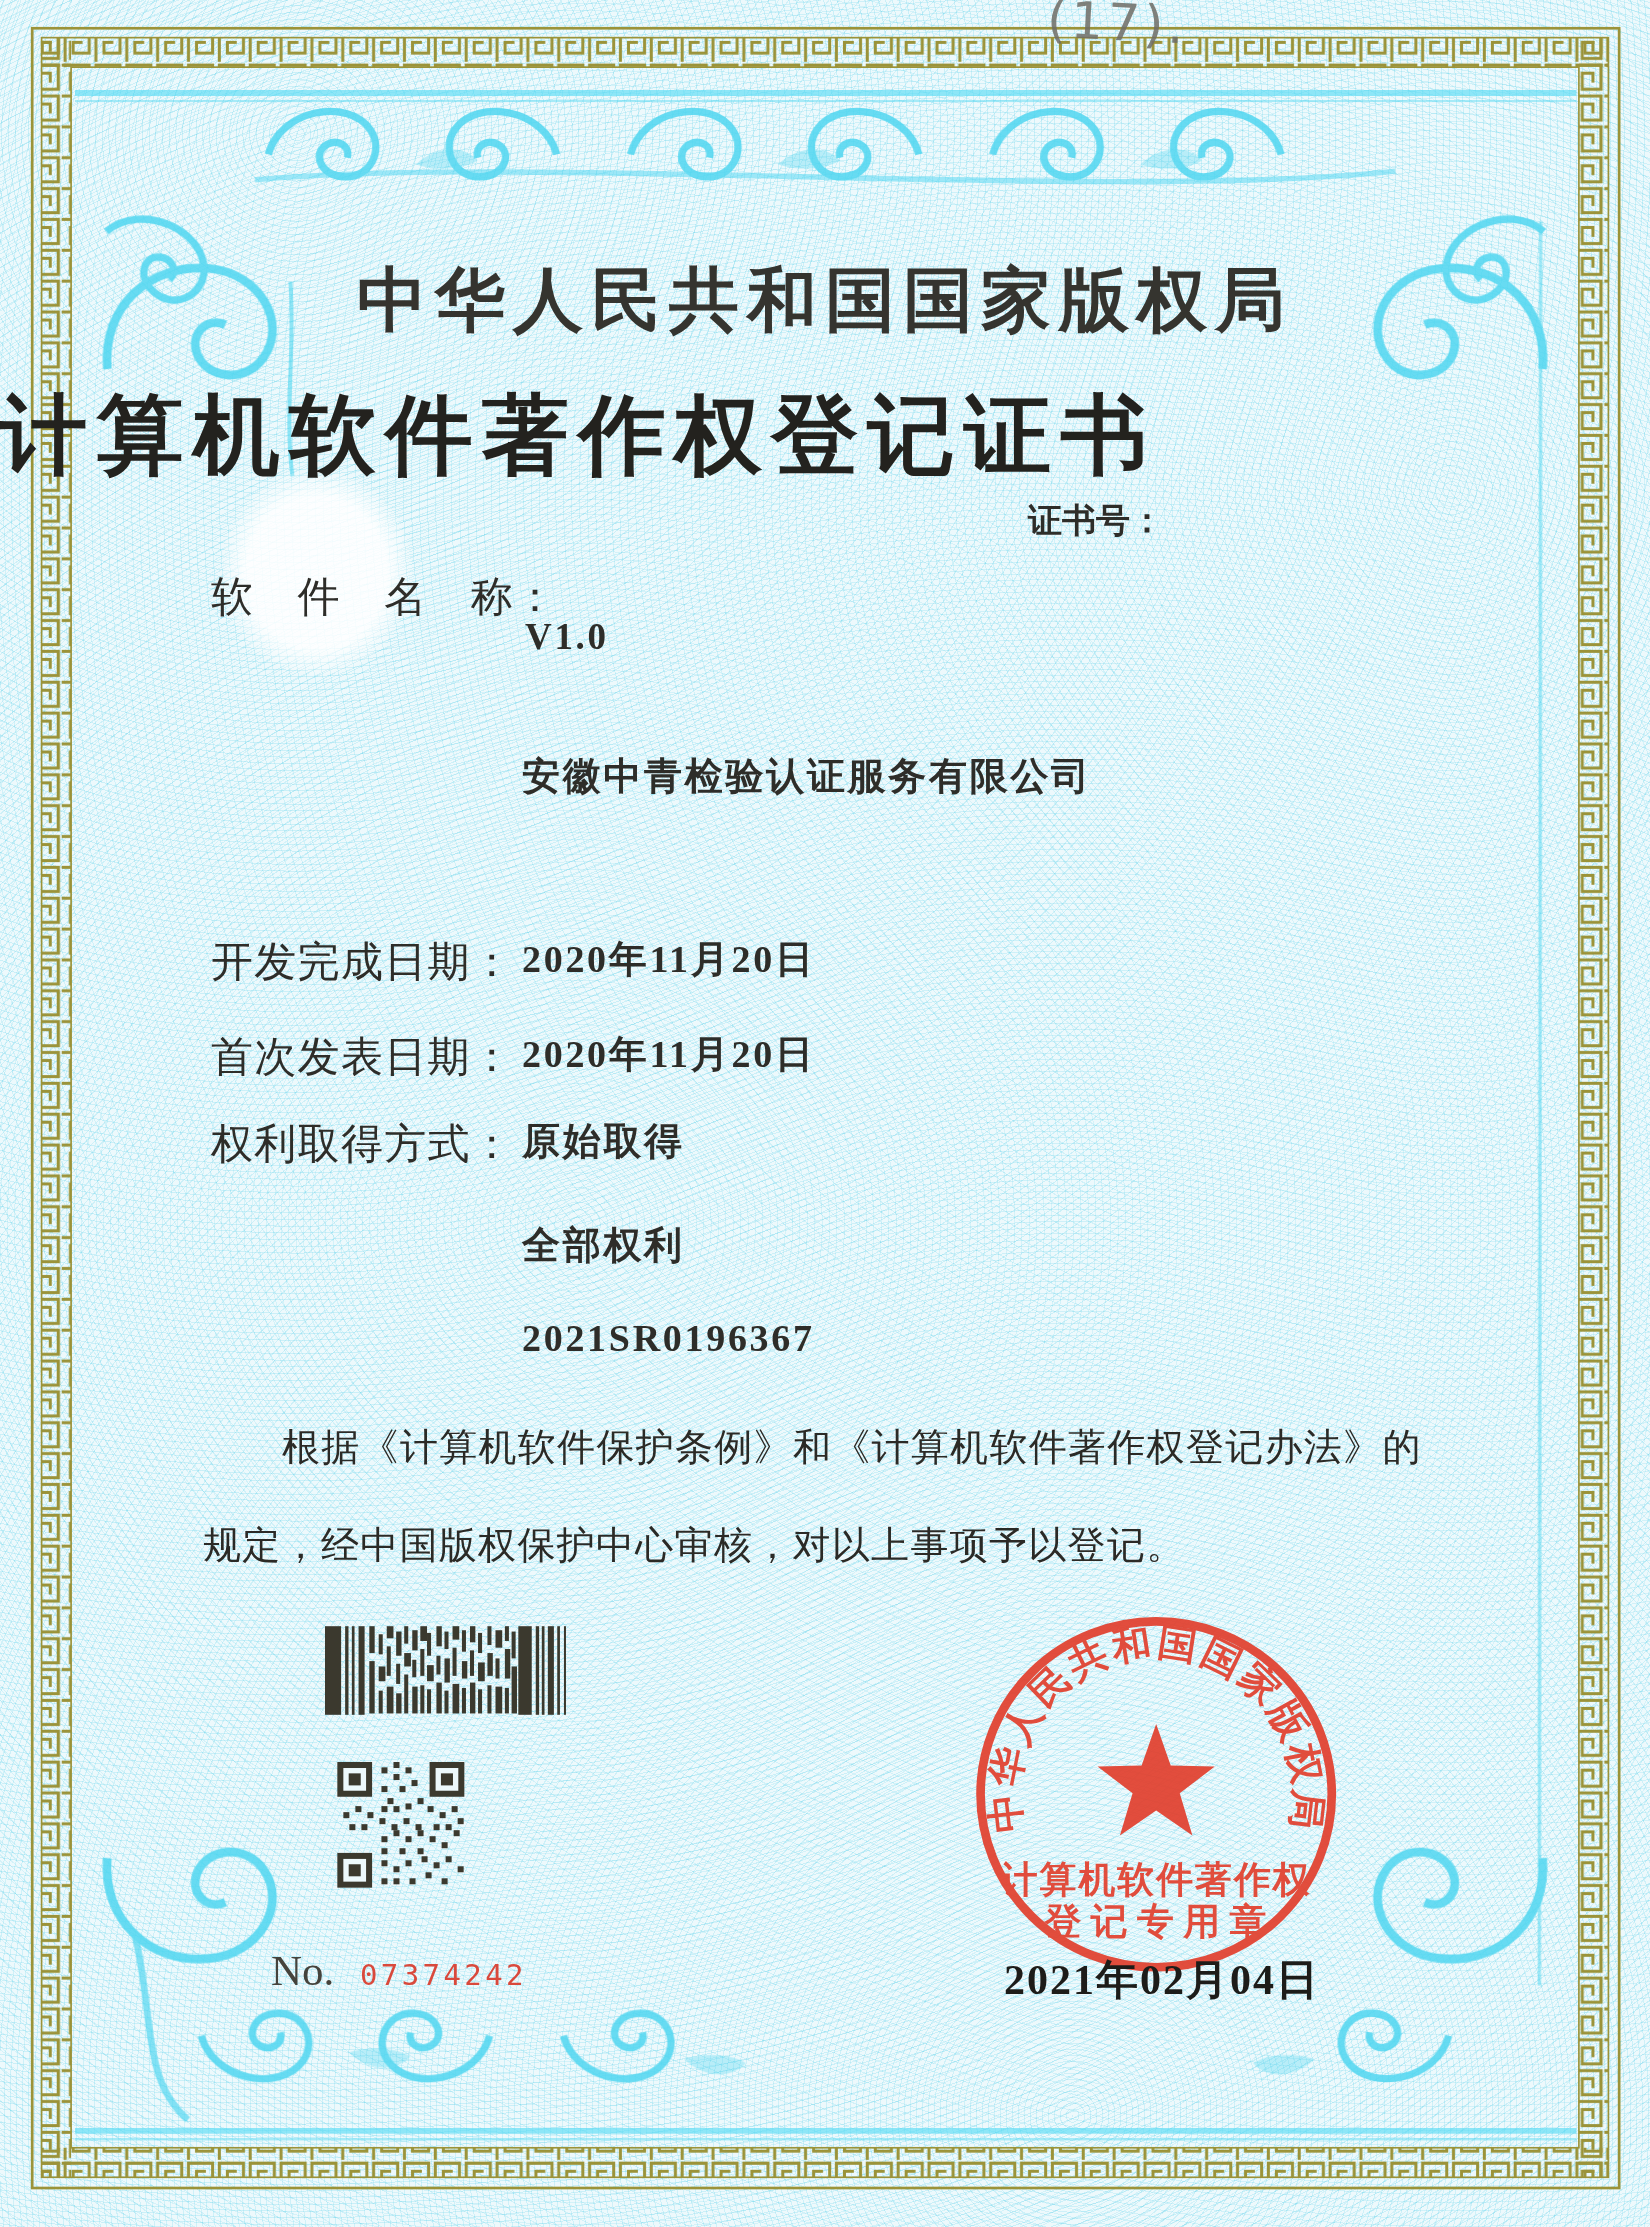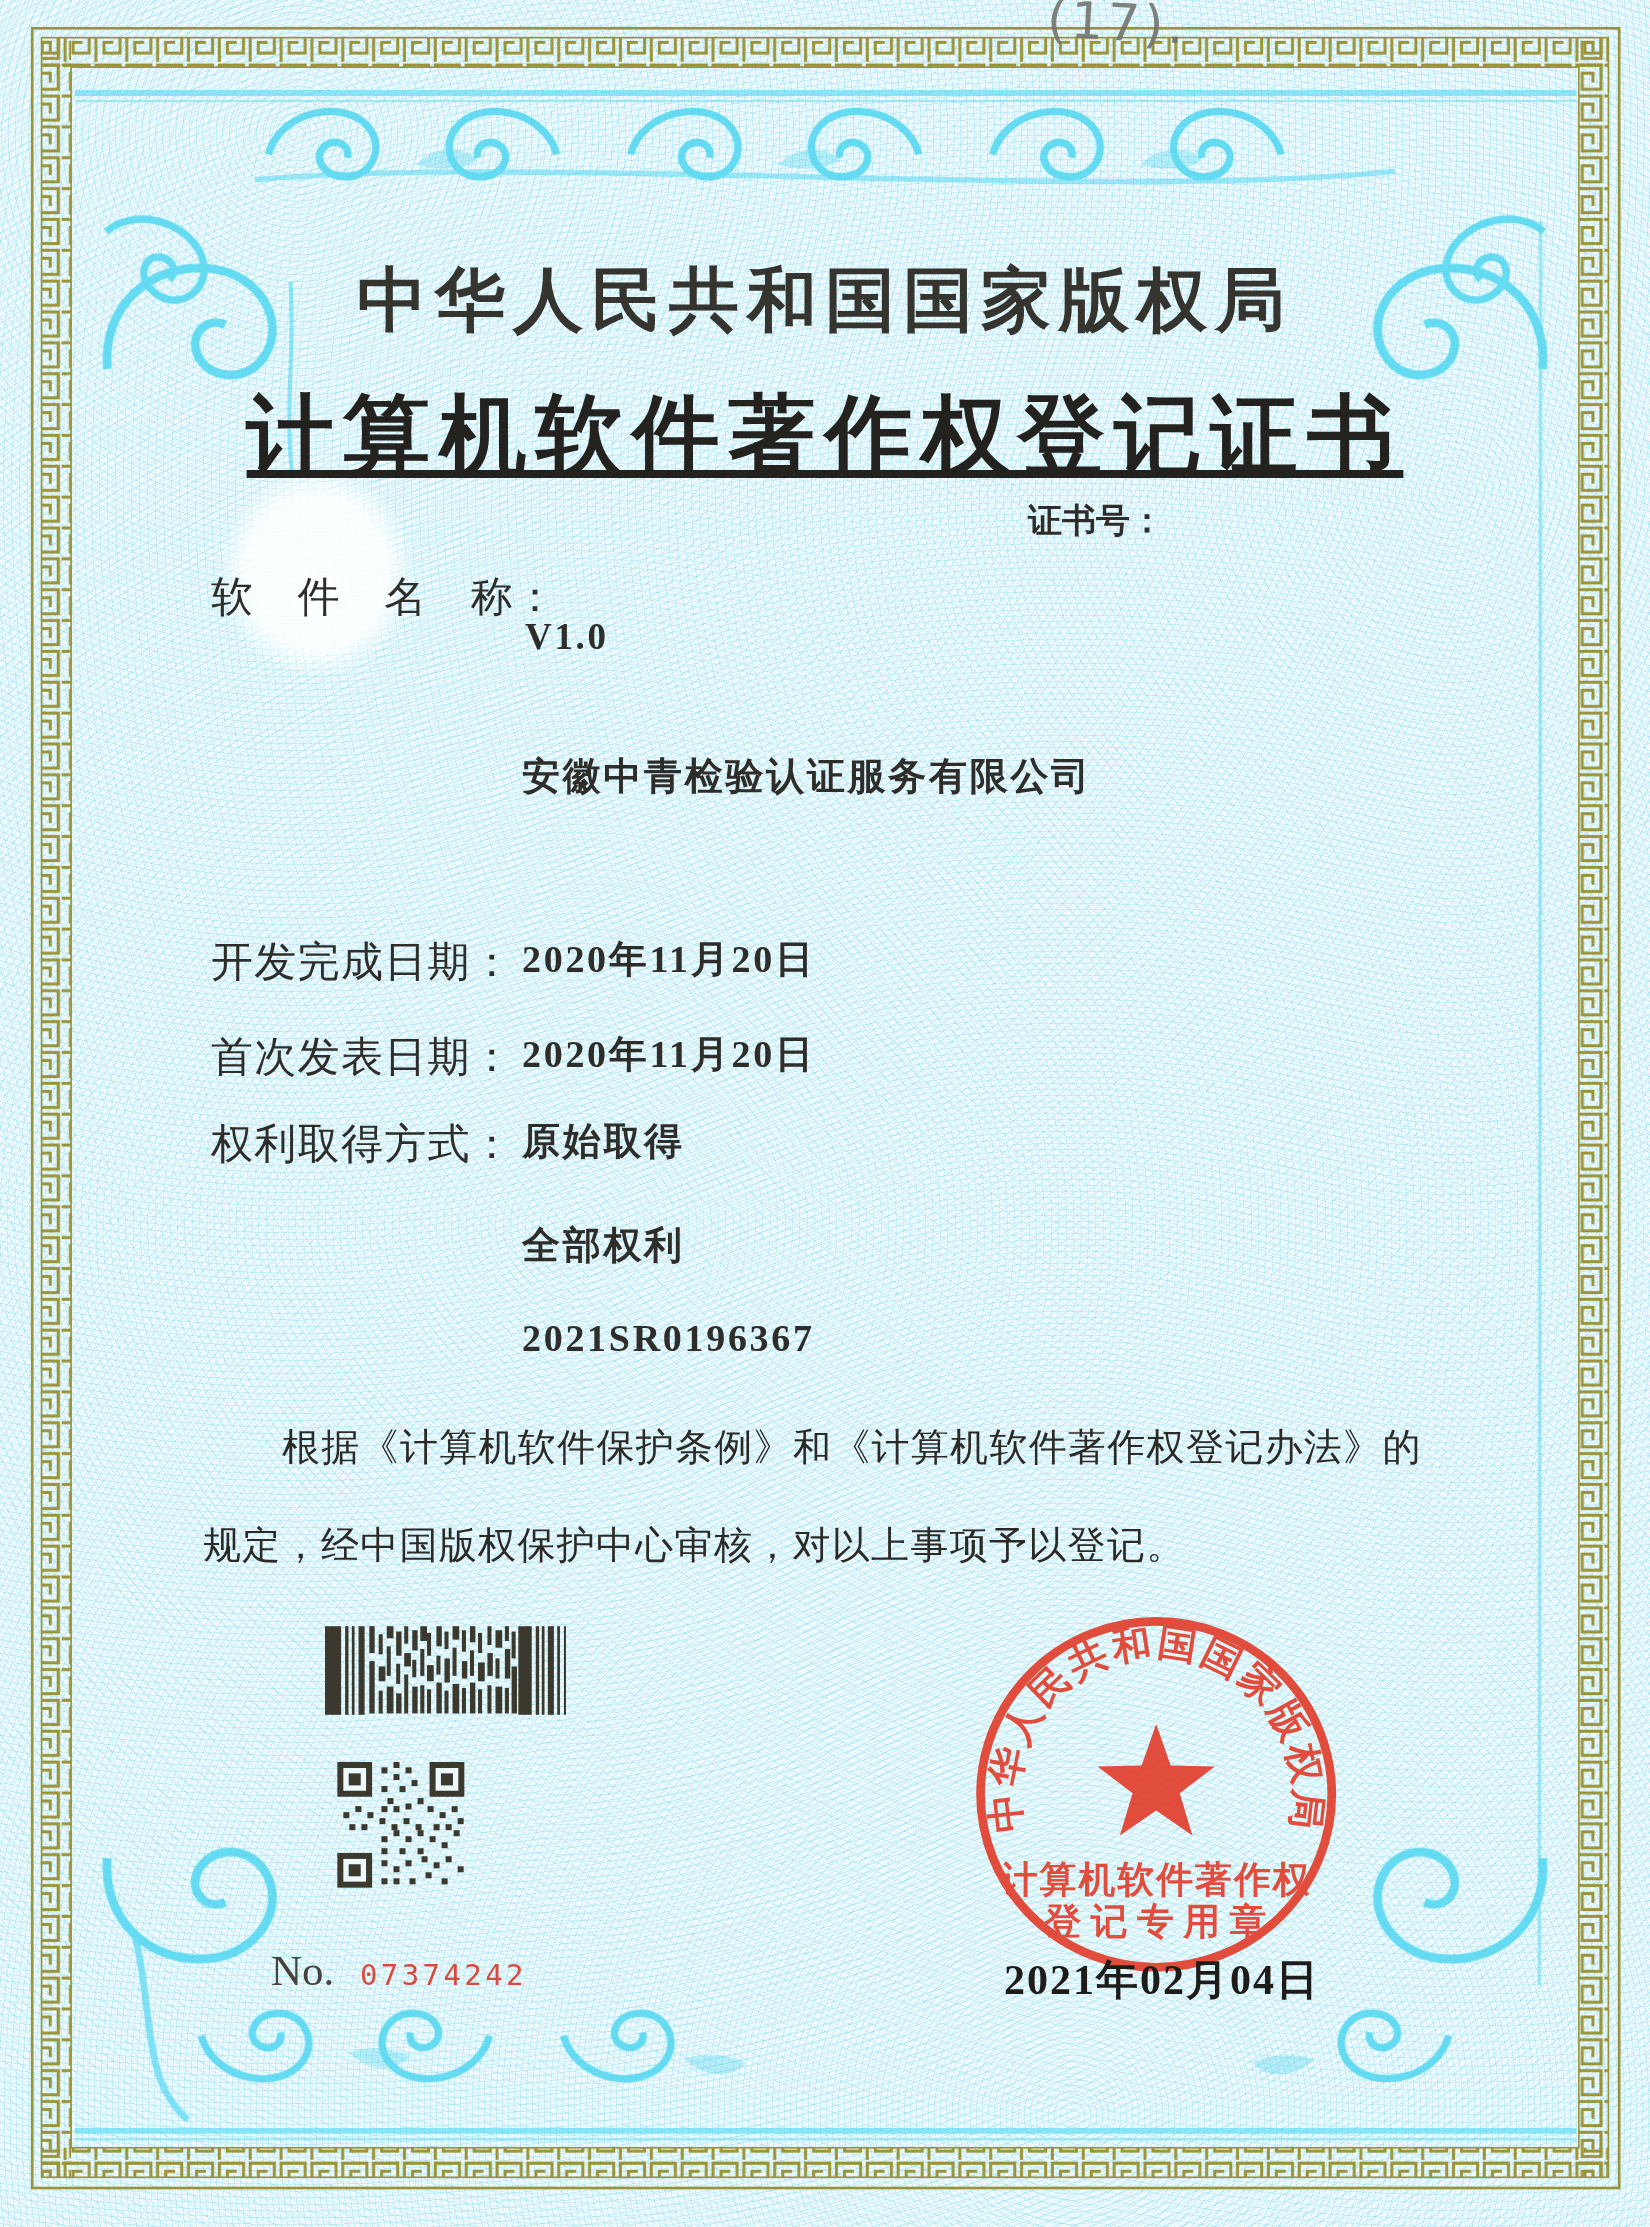--- a/index.html
+++ b/index.html
@@ -19,22 +19,22 @@
   .frame-svg{position:absolute;left:0;top:0;}
   .handwritten{
     position:absolute;left:1047px;top:-6.7px;font-family:"DejaVu Sans",sans-serif;
     font-size:51px;color:#6f6d66;transform:rotate(3deg);letter-spacing:4px;opacity:.85;
   }
   .authority{
     position:absolute;left:0;top:254px;width:100%;text-align:center;margin:0;
     font-size:70px;font-weight:bold;letter-spacing:8px;color:#35342f;
   }
   .cert-title{
-    position:absolute;left:0;top:377px;width:100%;text-align:center;margin:0;
-    font-size:87px;font-weight:bold;letter-spacing:9.4px;color:#23221e;text-decoration:underline;
+    position:absolute;left:0;top:377px;width:100%;margin:0;
+    font-size:87px;font-weight:bold;letter-spacing:9.4px;color:#23221e;
   }
   .certno{position:absolute;left:1028px;top:498px;font-size:34px;font-weight:bold;display:flex;gap:38px;white-space:pre;}
   .emboss{
     position:absolute;left:221px;top:470px;width:191px;height:205px;border-radius:50%;
     background:radial-gradient(ellipse at center, rgba(255,255,255,0.85) 0 52%, rgba(255,255,255,0.0) 74%);
   }
   .lbl{position:absolute;left:211px;font-size:42px;font-weight:normal;letter-spacing:1.3px;white-space:pre;}
   .val{position:absolute;left:522px;font-size:38px;font-weight:bold;letter-spacing:2.7px;white-space:pre;}
   .val2{position:absolute;left:525px;font-size:37px;font-weight:bold;letter-spacing:2.7px;}
   .st{position:absolute;font-size:38px;letter-spacing:1.3px;color:#2b2a26;white-space:pre;}

